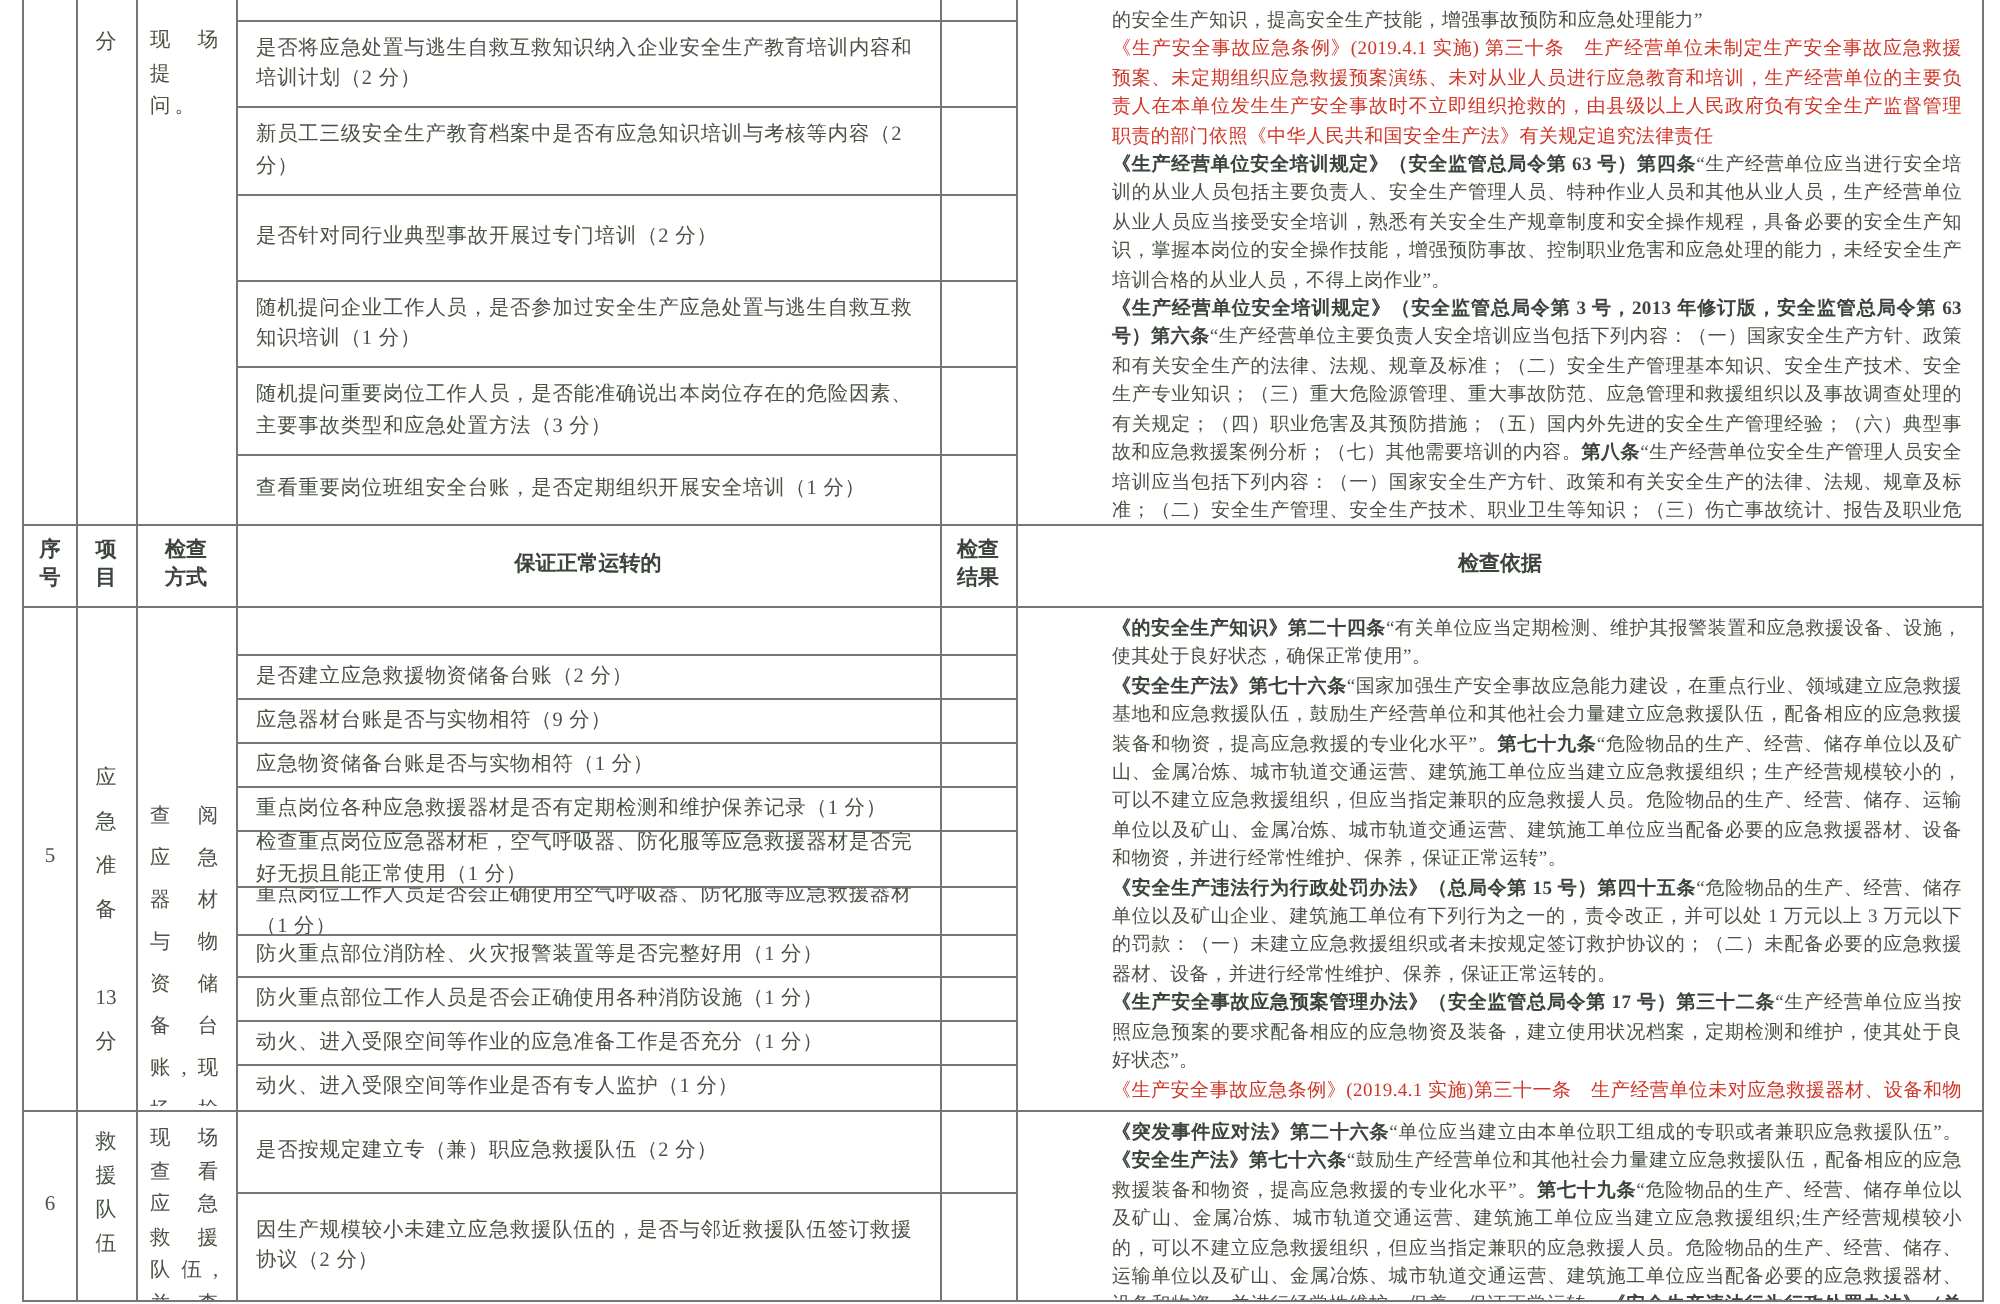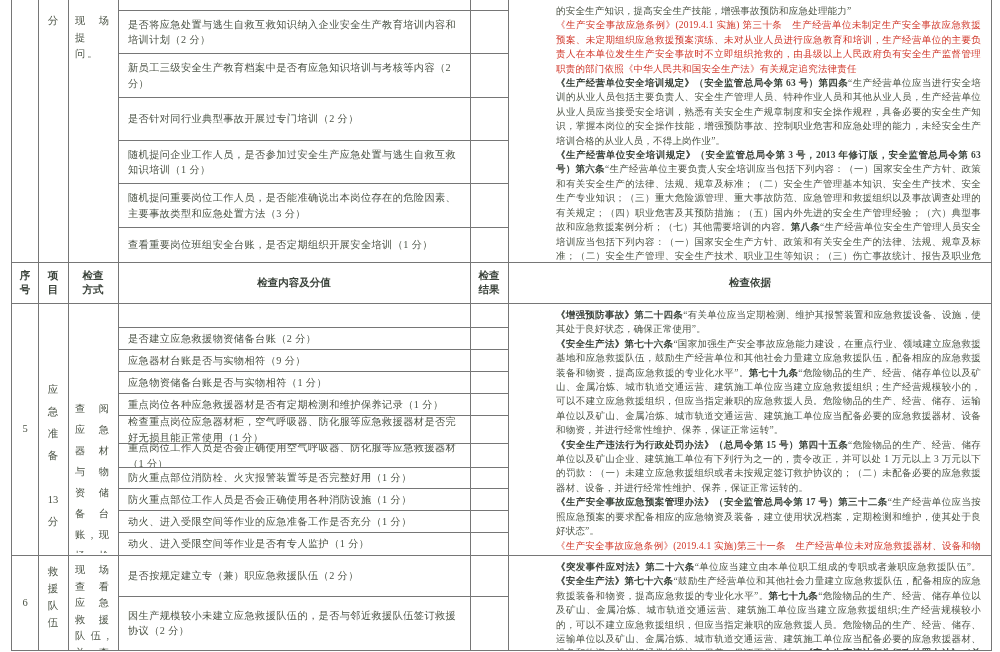--- a/index.html
+++ b/index.html
@@ -87,21 +87,21 @@
     <div class="blk"><span class="b">《生产经营单位安全培训规定》（安全监管总局令第 63 号）第四条</span><span>“生产经营单位应当进行安全培训的从业人员包括主要负责人、安全生产管理人员、特种作业人员和其他从业人员，生产经营单位从业人员应当接受安全培训，熟悉有关安全生产规章制度和安全操作规程，具备必要的安全生产知识，掌握本岗位的安全操作技能，增强预防事故、控制职业危害和应急处理的能力，未经安全生产培训合格的从业人员，不得上岗作业”。</span></div>
     <div class="blk"><span class="b">《生产经营单位安全培训规定》（安全监管总局令第 3 号，2013 年修订版，安全监管总局令第 63 号）第六条</span><span>“生产经营单位主要负责人安全培训应当包括下列内容：（一）国家安全生产方针、政策和有关安全生产的法律、法规、规章及标准；（二）安全生产管理基本知识、安全生产技术、安全生产专业知识；（三）重大危险源管理、重大事故防范、应急管理和救援组织以及事故调查处理的有关规定；（四）职业危害及其预防措施；（五）国内外先进的安全生产管理经验；（六）典型事故和应急救援案例分析；（七）其他需要培训的内容。</span><span class="b">第八条</span><span>“生产经营单位安全生产管理人员安全培训应当包括下列内容：（一）国家安全生产方针、政策和有关安全生产的法律、法规、规章及标准；（二）安全生产管理、安全生产技术、职业卫生等知识；（三）伤亡事故统计、报告及职业危害的调查处理方法；（四）应急管理、应急预案编制以及应急处置的内容和要求；（五）国内外先进的安全生产管理经验；（六）典型事故和应急救援案例分析；（七）其他需要培训的内容。</span></div>
   </div>
 
   <div class="hc" style="left:12px;width:26px">序
 号</div>
   <div class="hc" style="left:39px;width:28px">项
 目</div>
   <div class="hc" style="left:69px;width:48px">检查
 方式</div>
-  <div class="hc" style="left:119px;width:350px">检查内容及分值</div>
+  <div class="hc" style="left:119px;width:350px">保证正常运转的</div>
   <div class="hc" style="left:471px;width:36px">检查
 结果</div>
   <div class="hc" style="left:509px;width:482px">检查依据</div>
 
   <div class="numcell" style="top:303px;height:250px">5</div>
   <div class="projcell" style="top:303px;height:250px;padding-top:76px;line-height:22px">应
 急
 准
 备
 
@@ -116,21 +116,21 @@
   <div class="item" style="top:416px;height:27px">检查重点岗位应急器材柜，空气呼吸器、防化服等应急救援器材是否完好无损且能正常使用（1 分）</div>
   <div class="item" style="top:444px;height:23px">重点岗位工作人员是否会正确使用空气呼吸器、防化服等应急救援器材（1 分）</div>
   <div class="item" style="top:468px;height:20px">防火重点部位消防栓、火灾报警装置等是否完整好用（1 分）</div>
   <div class="item" style="top:489px;height:21px">防火重点部位工作人员是否会正确使用各种消防设施（1 分）</div>
   <div class="item" style="top:511px;height:21px">动火、进入受限空间等作业的应急准备工作是否充分（1 分）</div>
   <div class="item" style="top:533px;height:21px">动火、进入受限空间等作业是否有专人监护（1 分）</div>
 
   <div class="rescell" style="top:303px;height:250px"></div>
 
   <div class="basis" style="top:304px;height:249px;padding-top:4px">
-    <div class="blk"><span class="b">《增强预防事故》第二十四条</span><span>“有关单位应当定期检测、维护其报警装置和应急救援设备、设施，使其处于良好状态，确保正常使用”。</span></div>
+    <div class="blk"><span class="b">《的安全生产知识》第二十四条</span><span>“有关单位应当定期检测、维护其报警装置和应急救援设备、设施，使其处于良好状态，确保正常使用”。</span></div>
     <div class="blk"><span class="b">《安全生产法》第七十六条</span><span>“国家加强生产安全事故应急能力建设，在重点行业、领域建立应急救援基地和应急救援队伍，鼓励生产经营单位和其他社会力量建立应急救援队伍，配备相应的应急救援装备和物资，提高应急救援的专业化水平”。</span><span class="b">第七十九条</span><span>“危险物品的生产、经营、储存单位以及矿山、金属冶炼、城市轨道交通运营、建筑施工单位应当建立应急救援组织；生产经营规模较小的，可以不建立应急救援组织，但应当指定兼职的应急救援人员。危险物品的生产、经营、储存、运输单位以及矿山、金属冶炼、城市轨道交通运营、建筑施工单位应当配备必要的应急救援器材、设备和物资，并进行经常性维护、保养，保证正常运转”。</span></div>
     <div class="blk"><span class="b">《安全生产违法行为行政处罚办法》（总局令第 15 号）第四十五条</span><span>“危险物品的生产、经营、储存单位以及矿山企业、建筑施工单位有下列行为之一的，责令改正，并可以处 1 万元以上 3 万元以下的罚款：（一）未建立应急救援组织或者未按规定签订救护协议的；（二）未配备必要的应急救援器材、设备，并进行经常性维护、保养，保证正常运转的。</span></div>
     <div class="blk"><span class="b">《生产安全事故应急预案管理办法》（安全监管总局令第 17 号）第三十二条</span><span>“生产经营单位应当按照应急预案的要求配备相应的应急物资及装备，建立使用状况档案，定期检测和维护，使其处于良好状态”。</span></div>
     <div class="blk"><span class="r">《生产安全事故应急条例》(2019.4.1 实施)第三十一条　生产经营单位未对应急救援器材、设备和物资进行经常性维护、保养，导致发生严重生产安全事故或者生产安全事故危害扩大，或者在本单位发生生产安全事故后未立即采取相应的应急救援措施，造成严重后果的，由县级以上人民政府负有安全生产监督管理职责的部门依照《中华人民共和国突发事件应对法》有关规定追究法律责任。</span></div>
   </div>
 
   <div class="numcell" style="top:555px;height:95px">6</div>
   <div class="projcell" style="top:555px;height:95px;padding-top:8px;line-height:17px">救
 援
 队

